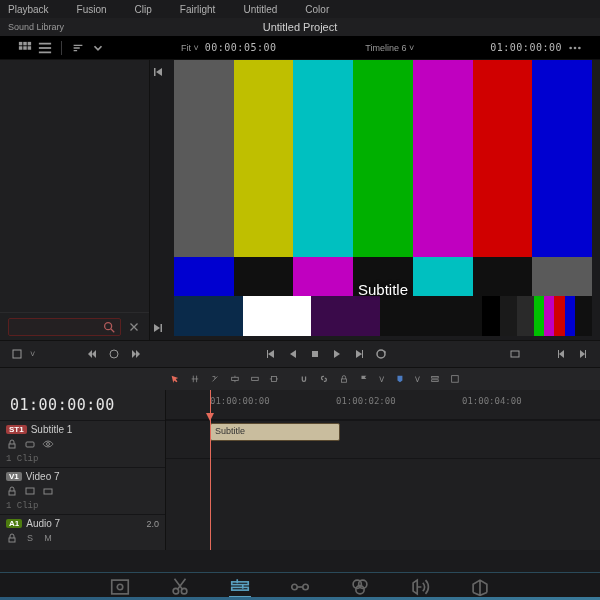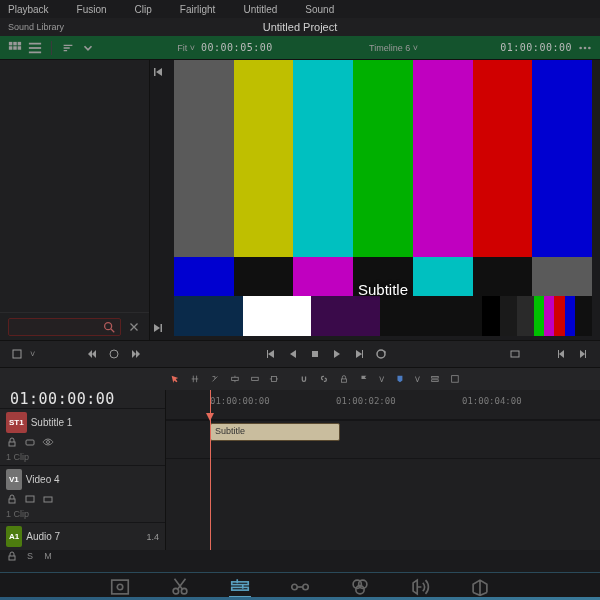--- a/index.html
+++ b/index.html
@@ -1,21 +1,21 @@
 <!DOCTYPE html>
 <html><head>
 <meta charset="utf-8">
 <style>
   * { margin: 0; padding: 0; box-sizing: border-box; font-family: "Segoe UI", Arial, sans-serif; }
   body { width: 600px; height: 600px; background: #1b1b1d; color: #c8c8c8; overflow: hidden; font-size: 10px; }
   .menubar { height: 18px; display: flex; align-items: center; padding: 0 8px; gap: 28px; color: #b0b0b0; font-size: 10px; background: #1b1b1d; }
   .menubar span { cursor: pointer; }
   .titlebar { height: 18px; display: flex; align-items: center; padding: 0 8px; background: #1f1f21; position: relative; }
   .titlebar .title { position: absolute; left: 50%; transform: translateX(-50%); color: #d0d0d0; font-size: 11px; }
-  .toolstrip { height: 24px; background: #14532d; display: flex; align-items: center; padding: 0 8px; gap: 6px; border-bottom: 1px solid #111; }
+  .toolstrip { height: 24px; background: #000000; display: flex; align-items: center; padding: 0 18px; gap: 6px; border-bottom: 1px solid #111; }
   .toolstrip .spacer { flex: 1; }
   .icon { width: 14px; height: 14px; display: inline-flex; align-items: center; justify-content: center; color: #999; }
   .icon svg { width: 100%; height: 100%; }
   .sep { width: 1px; height: 14px; background: #3a3a3c; margin: 0 3px; }
   .mainrow { display: flex; height: 280px; }
   .leftpanel { width: 150px; background: #1f1f21; border-right: 1px solid #111; display: flex; flex-direction: column; }
   .viewer-area { flex: 1; background: #1b1b1d; display: flex; flex-direction: column; }
   .viewer-body { flex: 1; position: relative; margin: 0 8px 4px 8px; background: #000; display: flex; flex-direction: column; }
   .colorbars { flex: 1; display: flex; flex-direction: column; }
   .bars-top { flex: 5; display: flex; }
@@ -35,27 +35,27 @@
   .tbtn svg { width: 12px; height: 12px; }
   .timeline-tools { height: 22px; background: #252527; display: flex; align-items: center; padding: 0 140px 0 170px; gap: 10px; }
   .timeline-tools .spacer { flex: 1; }
   .small-icon { width: 12px; height: 12px; display: inline-flex; align-items: center; justify-content: center; color: #888; }
   .small-icon.red { color: #e46a5a; }
   .timeline-area { display: flex; height: 160px; background: #1f1f21; }
   .track-headers { width: 166px; background: #232325; border-right: 1px solid #111; display: flex; flex-direction: column; }
   .timecode-big { height: 30px; display: flex; align-items: center; padding-left: 10px; font-size: 15px; color: #e5e5e5; letter-spacing: 0.5px; font-family: monospace; }
   .track-header { border-top: 1px solid #151517; padding: 3px 6px; }
   .track-header .row1 { display: flex; align-items: center; gap: 4px; }
-  .badge { font-size: 8px; padding: 6px 3px; border-radius: 2px; color: #fff; font-weight: 600; }
+  .badge { font-size: 8px; padding: 0 3px; border-radius: 2px; color: #fff; font-weight: 600; }
   .badge.st { background: #a23d3d; }
   .badge.v { background: #737373; }
   .badge.a { background: #4d7c0f; }
   .track-name { color: #ccc; font-size: 10px; }
   .track-header .row2 { display: flex; align-items: center; gap: 6px; margin-top: 3px; color: #888; }
-  .track-header .row3 { font-size: 9px; color: #666; margin-top: 4px; }
+  .track-header .row3 { font-size: 9px; color: #666; margin-top: 4px; font-family: Liberation Mono, monospace; }
   .tracks-body { flex: 1; position: relative; overflow: hidden; }
   .ruler { height: 30px; position: relative; border-bottom: 1px solid #151517; }
   .ruler .tick { position: absolute; top: 6px; font-size: 9px; color: #7a7a7a; font-family: monospace; }
   .playhead-line { position: absolute; top: 0; bottom: 0; width: 1px; background: #e46a5a; left: 44px; z-index: 5; }
   .playhead-head { position: absolute; top: 22px; left: 40px; width: 8px; height: 8px; z-index: 6; }
   .track-lane { height: 38px; border-top: 1px solid #151517; position: relative; }
   .track-lane.audio { height: 26px; }
   .clip { position: absolute; top: 2px; bottom: 2px; border-radius: 2px; overflow: hidden; font-size: 9px; color: #333; padding: 2px 4px; }
   .clip.subtitle { left: 44px; width: 130px; background: #c9bd9e; border: 1px solid #5a4a30; height: 18px; top: 2px; }
   .clip.video { left: 44px; width: 240px; background: #b98fb3; border: 1px solid #6b4a66; display: flex; align-items: center; }
@@ -70,21 +70,21 @@
 </style>
 </head>
 <body>
 
 <div class="menubar">
   <span>Playback</span>
   <span>Fusion</span>
   <span>Clip</span>
   <span>Fairlight</span>
   <span>Untitled</span>
-  <span>Sound</span>
+  <span>Color</span>
 </div>
 
 <div class="titlebar">
   <span class="tiny">Sound Library</span>
   <span class="title">Untitled Project</span>
 </div>
 
 <div class="toolstrip">
   <span class="icon">
       <svg viewBox="0 0 16 16" fill="currentColor">
@@ -378,21 +378,21 @@
               <path d="M1 6s2-3 5-3 5 3 5 3-2 3-5 3-5-3-5-3z"></path>
               <circle cx="6" cy="6" r="1.5"></circle>
             </svg>
           </span>
       </div>
       <div class="row3">1 Clip</div>
     </div>
     <div class="track-header">
       <div class="row1">
         <span class="badge v">V1</span>
-        <span class="track-name">Video 4</span>
+        <span class="track-name">Video 7</span>
       </div>
       <div class="row2">
         <span class="small-icon">
             <svg viewBox="0 0 12 12" fill="none" stroke="#888">
               <rect x="3" y="6" width="6" height="4"></rect>
               <path d="M4 6V4a2 2 0 014 0v2"></path>
             </svg>
           </span>
         <span class="small-icon">
             <svg viewBox="0 0 12 12" fill="none" stroke="#888">
@@ -405,21 +405,21 @@
             </svg>
           </span>
       </div>
       <div class="row3">1 Clip</div>
     </div>
     <div class="track-header">
       <div class="row1">
         <span class="badge a">A1</span>
         <span class="track-name">Audio 7</span>
         <span style="flex:1"></span>
-        <span class="tiny">1.4</span>
+        <span class="tiny">2.0</span>
       </div>
       <div class="row2">
         <span class="small-icon">
             <svg viewBox="0 0 12 12" fill="none" stroke="#888">
               <rect x="3" y="6" width="6" height="4"></rect>
               <path d="M4 6V4a2 2 0 014 0v2"></path>
             </svg>
           </span>
         <span class="small-icon" style="font-size:9px;color:#888">S</span>
         <span class="small-icon" style="font-size:9px;color:#888">M</span>

